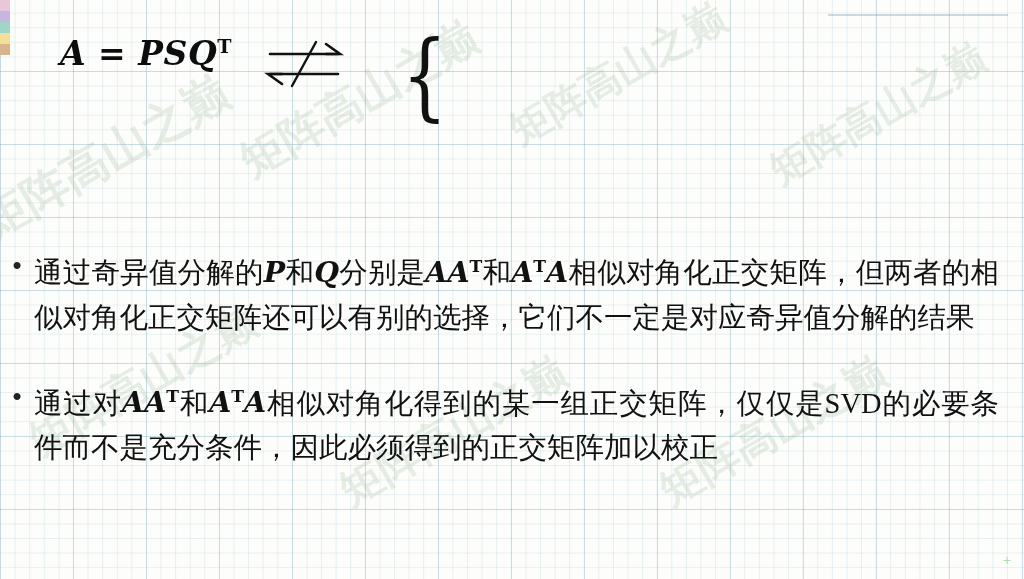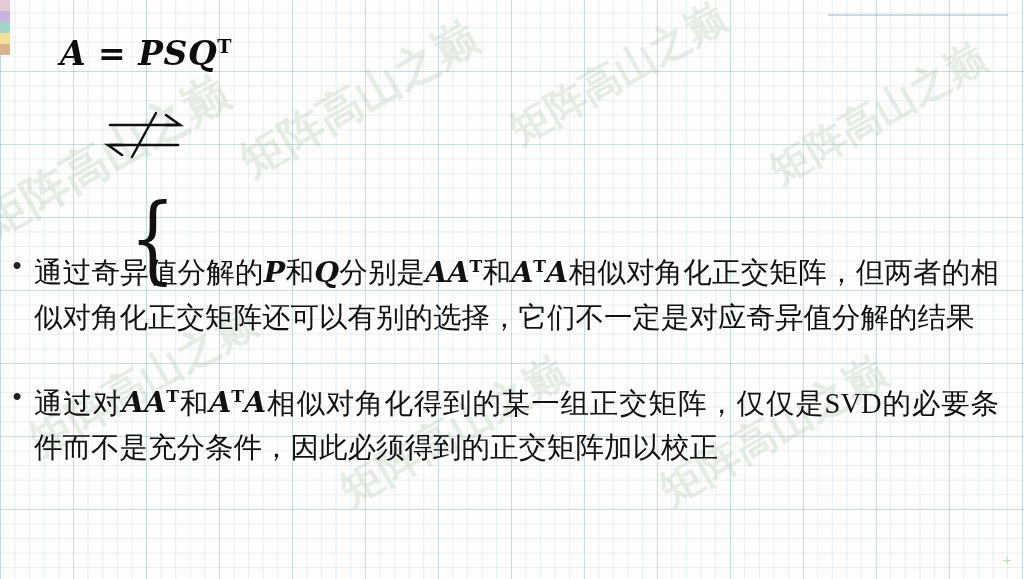--- a/index.html
+++ b/index.html
@@ -73,24 +73,22 @@
     width: 180px;
     height: 2px;
     background: rgba(90,120,160,0.28);
   }
   
   .math-row {
     position: absolute;
     left: 60px;
     top: 34px;
     display: flex;
-    align-items: center;
     gap: 32px;
     color: #0d0d0d;
-    flex-direction: column;
   }
   .eq-main {
     font-family: "DejaVu Serif", "Liberation Serif", serif;
     font-style: italic;
     font-weight: bold;
     font-size: 33px;
     letter-spacing: 0.5px;
     white-space: nowrap;
   }
   sup.t {

